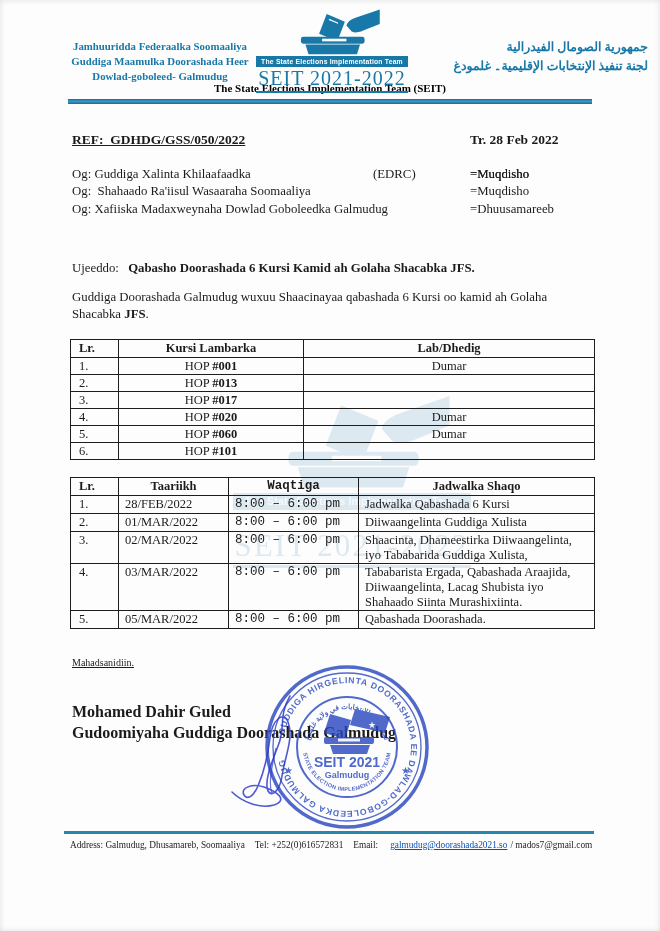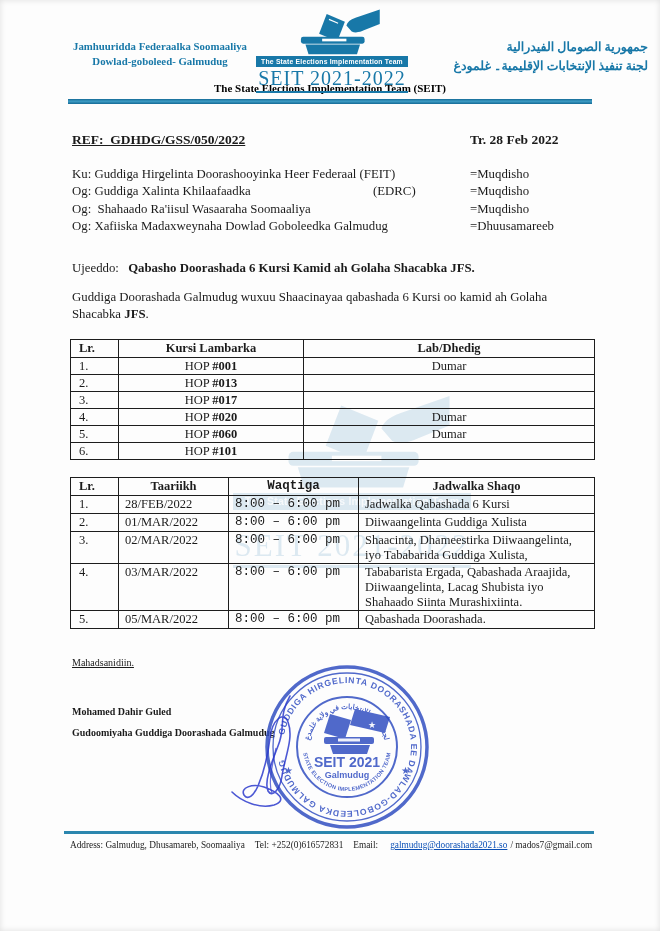--- a/index.html
+++ b/index.html
@@ -52,21 +52,21 @@
   .t2 td{height:16px;vertical-align:top;padding-top:1px;}
   .cell-no{width:33px;text-align:left;padding-left:8px;}
   .cell-kursi{width:172px;text-align:center;}
   .cell-lab{width:278px;text-align:center;}
   .cell-date{width:97px;}
   .cell-time{width:117px;font-family:Liberation Mono, monospace;}
   .cell-task{width:223px;}
 
   
   .thanks{left:72px;top:657px;font-size:10px;text-decoration:underline;}
-  .signer{left:72px;top:702px;font-size:10px;font-weight:bold;line-height:20.5px;}
+  .signer{left:72px;top:702px;font-size:16px;font-weight:bold;line-height:20.5px;}
 
   
   .wm{left:232px;top:393px;width:240px;text-align:center;opacity:.38;z-index:0;}
   .wm .logo-banner{width:238px;background:#a9c9de;color:#eef5fa;font-size:10.5px;line-height:17px;margin-top:4px;}
   .wm .logo-seit{font-size:31px;color:#a9c9de;border-bottom:3px solid #a9c9de;letter-spacing:2px;}
   .z1{z-index:1;}
 
   
   .stamp-wrap{left:262px;top:662px;width:170px;height:170px;z-index:2;}
   .sig-wrap{left:228px;top:694px;width:110px;height:118px;z-index:3;}
@@ -91,20 +91,21 @@
         <path d="M30,48 L102,48 L98,61 L34,61 Z"></path>
       </g>
       <rect x="52" y="40.5" width="32" height="3.5" fill="#ffffff"></rect>
     </svg>
     <div class="logo-banner">The State Elections Implementation Team</div><br>
     <span class="logo-seit">SEIT 2021-2022</span>
   </div>
 
   <div class="abs hdr-left">
     <div>Jamhuuridda Federaalka Soomaaliya</div>
+    <div>Guddiga Maamulka Doorashada Heer</div>
     <div>Dowlad-goboleed- Galmudug</div>
   </div>
 
   <div class="abs hdr-logo z1">
     <svg class="logo-icon" viewBox="0 0 130 62" width="124" height="47">
       <g fill="#1878a8">
         <path d="M128,2 L96,13 C89,15.5 85,19 84,23 L91,31 C96,33.5 103,31.5 107,29.5 L128,21 Z"></path>
         <path d="M58,8 L82,18 L72,44 L48,34 Z"></path>
         <rect x="24" y="38" width="84" height="9" rx="3"></rect>
         <path d="M30,48 L102,48 L98,61 L34,61 Z"></path>
@@ -124,21 +125,20 @@
   <div class="abs hdr-sub">The State Elections Implementation Team (SEIT)</div>
   <div class="abs hdr-rule"></div>
 
   <div class="abs ref-row z1">
     <span class="u pre">REF:  GDHDG/GSS/050/2022</span>
     <span class="ref-date">Tr. 28 Feb 2022</span>
   </div>
 
   <div class="abs recips z1">
     <div class="recip">
-      <span class="pre">Ku: Guddiga Hirgelinta Doorashooyinka Heer Federaal (FEIT)</span>
       <span class="abbr"></span>
       <span class="city">=Muqdisho</span>
     </div>
     <div class="recip">
       <span class="pre">Og: Guddiga Xalinta Khilaafaadka</span>
       <span class="abbr">(EDRC)</span>
       <span class="city">=Muqdisho</span>
     </div>
     <div class="recip">
       <span class="pre">Og:  Shahaado Ra'iisul Wasaaraha Soomaaliya</span>

